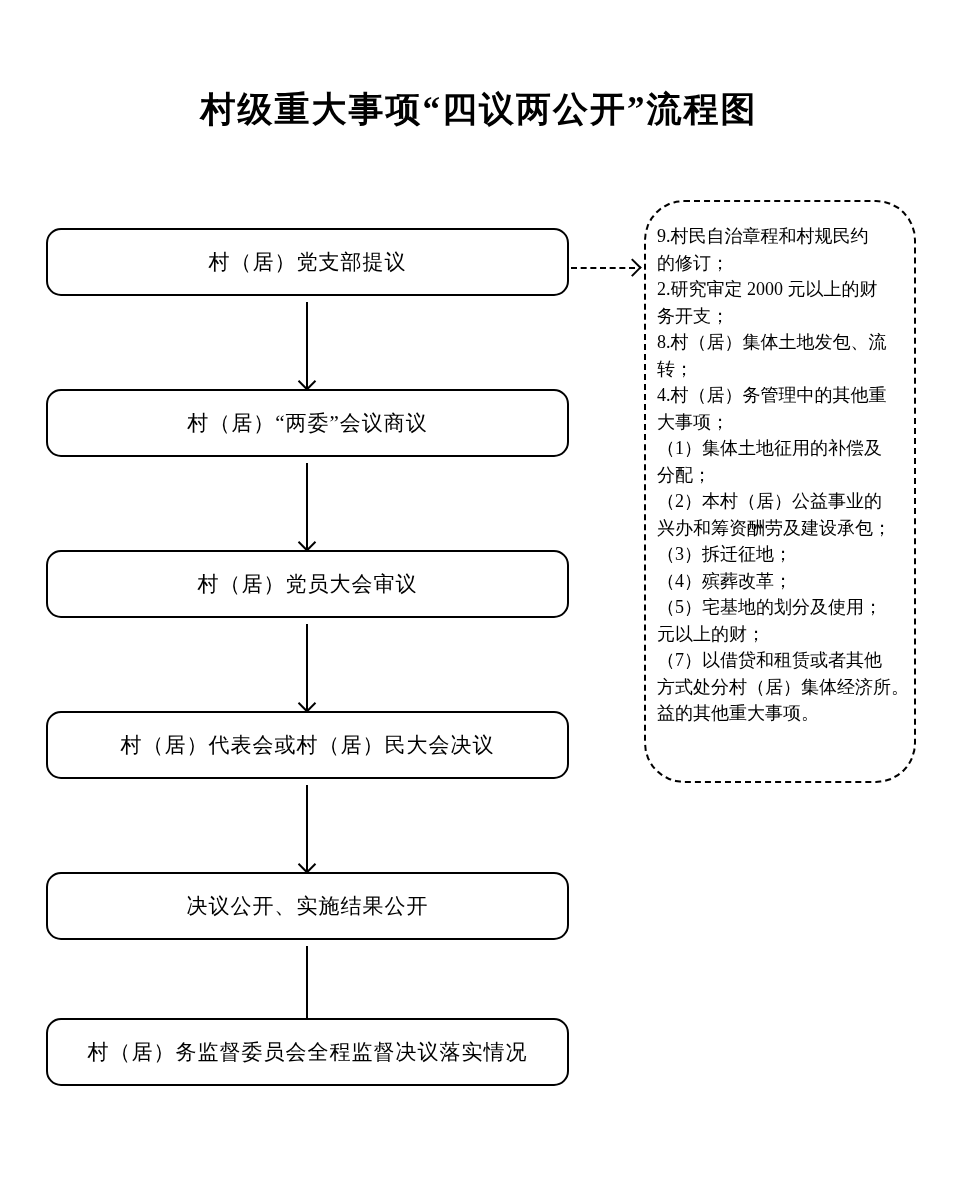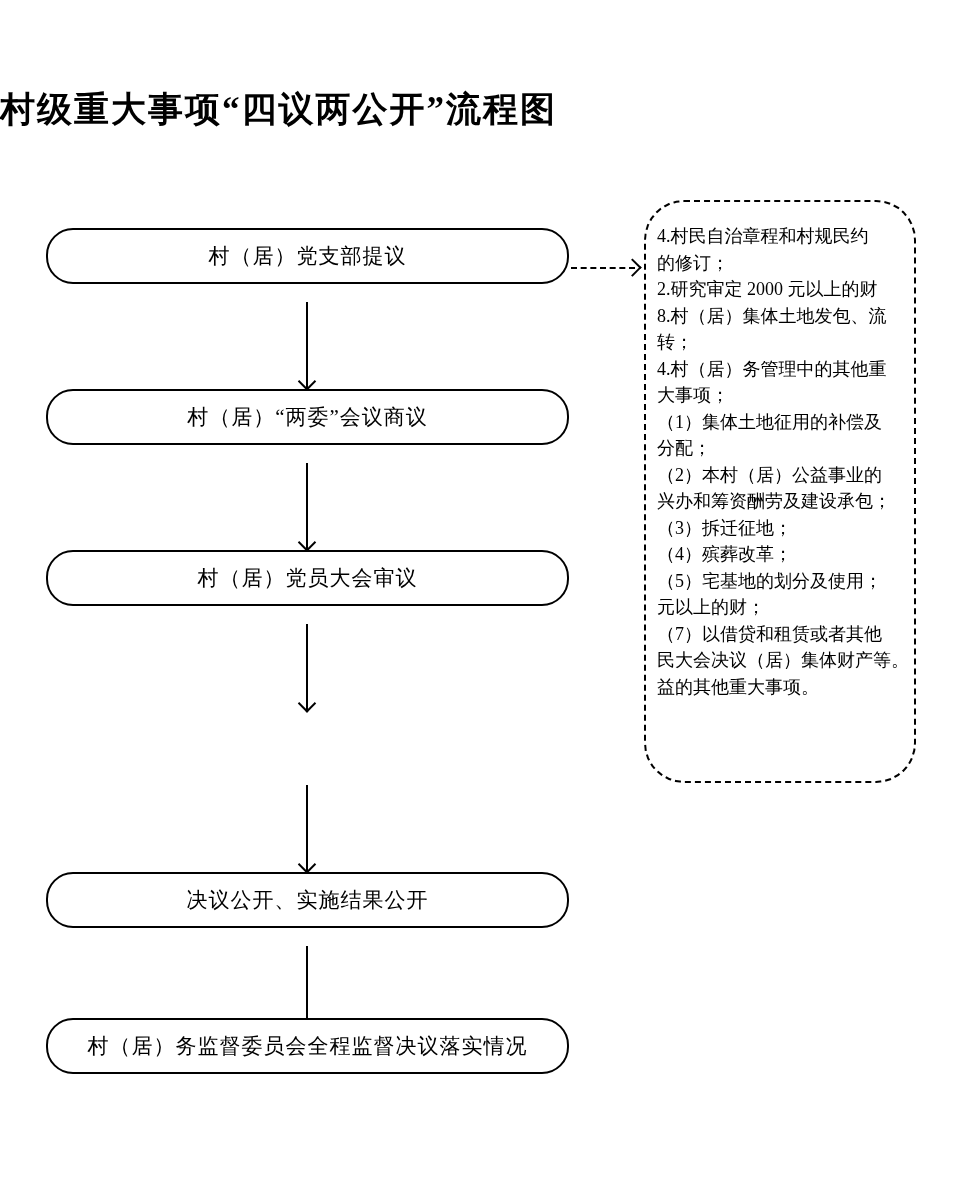--- a/index.html
+++ b/index.html
@@ -4,25 +4,25 @@
 <style>
   html,body{margin:0;padding:0;background:#ffffff;}
   .stage{
     position:relative;width:958px;height:1204px;margin:0 auto;
     background:#ffffff;color:#000;
     font-family:"Liberation Serif","DejaVu Serif",serif;
     overflow:hidden;
   }
   .title{
     position:absolute;top:86px;left:0;width:958px;margin:0;
-    text-align:left;font-size:35px;font-weight:bold;letter-spacing:2px;
+    text-align:center;font-size:35px;font-weight:bold;letter-spacing:2px;
   }
   .flow-box{
-    position:absolute;left:46px;width:523px;height:56px;box-sizing:border-box;
-    border:2px solid #000;border-radius:27px;background:#fff;
+    position:absolute;left:46px;width:523px;height:68px;box-sizing:border-box;
+    border:2px solid #000;border-radius:15px;background:#fff;
     display:flex;align-items:center;justify-content:center;
     font-size:21px;letter-spacing:1px;text-align:center;
   }
   .v-arrow{position:absolute;left:300px;width:14px;}
   .v-arrow .shaft{
     position:absolute;left:50%;top:0;height:100%;width:2px;margin-left:-1px;background:#000;
   }
   .v-arrow .head{
     position:absolute;left:50%;bottom:0;width:11px;height:11px;
     border-right:2.5px solid #000;border-bottom:2.5px solid #000;
@@ -74,20 +74,23 @@
 
   <div class="flow-box" style="top:550px">
     <span>村（居）党员大会审议</span>
   </div>
 
   <div class="v-arrow" style="top:624px;height:87px">
     <span class="shaft"></span>
     <span class="head"></span>
   </div>
 
+  <div class="flow-box" style="top:711px">
+    <span>村（居）代表会或村（居）民大会决议</span>
+  </div>
 
   <div class="v-arrow" style="top:785px;height:87px">
     <span class="shaft"></span>
     <span class="head"></span>
   </div>
 
   <div class="flow-box" style="top:872px">
     <span>决议公开、实施结果公开</span>
   </div>
 
@@ -99,33 +102,34 @@
   <div class="flow-box" style="top:1018px">
     <span>村（居）务监督委员会全程监督决议落实情况</span>
   </div>
 
   <div class="h-arrow">
     <span class="shaft"></span>
     <span class="head"></span>
   </div>
 
   <div class="side-panel">
-    <div class="panel-line">4.村民自治章程和村规民约</div>
+    <div class="panel-line">9.村民自治章程和村规民约</div>
     <div class="panel-line">的修订；</div>
     <div class="panel-line">2.研究审定 2000 元以上的财</div>
+    <div class="panel-line">务开支；</div>
     <div class="panel-line">8.村（居）集体土地发包、流</div>
     <div class="panel-line">转；</div>
     <div class="panel-line">4.村（居）务管理中的其他重</div>
     <div class="panel-line">大事项；</div>
     <div class="panel-line">（1）集体土地征用的补偿及</div>
     <div class="panel-line">分配；</div>
     <div class="panel-line">（2）本村（居）公益事业的</div>
     <div class="panel-line">兴办和筹资酬劳及建设承包；</div>
     <div class="panel-line">（3）拆迁征地；</div>
     <div class="panel-line">（4）殡葬改革；</div>
     <div class="panel-line">（5）宅基地的划分及使用；</div>
     <div class="panel-line">元以上的财；</div>
     <div class="panel-line">（7）以借贷和租赁或者其他</div>
-    <div class="panel-line">民大会决议（居）集体财产等。</div>
+    <div class="panel-line">方式处分村（居）集体经济所。</div>
     <div class="panel-line">益的其他重大事项。</div>
   </div>
 
 </div>
 
 </body></html>

